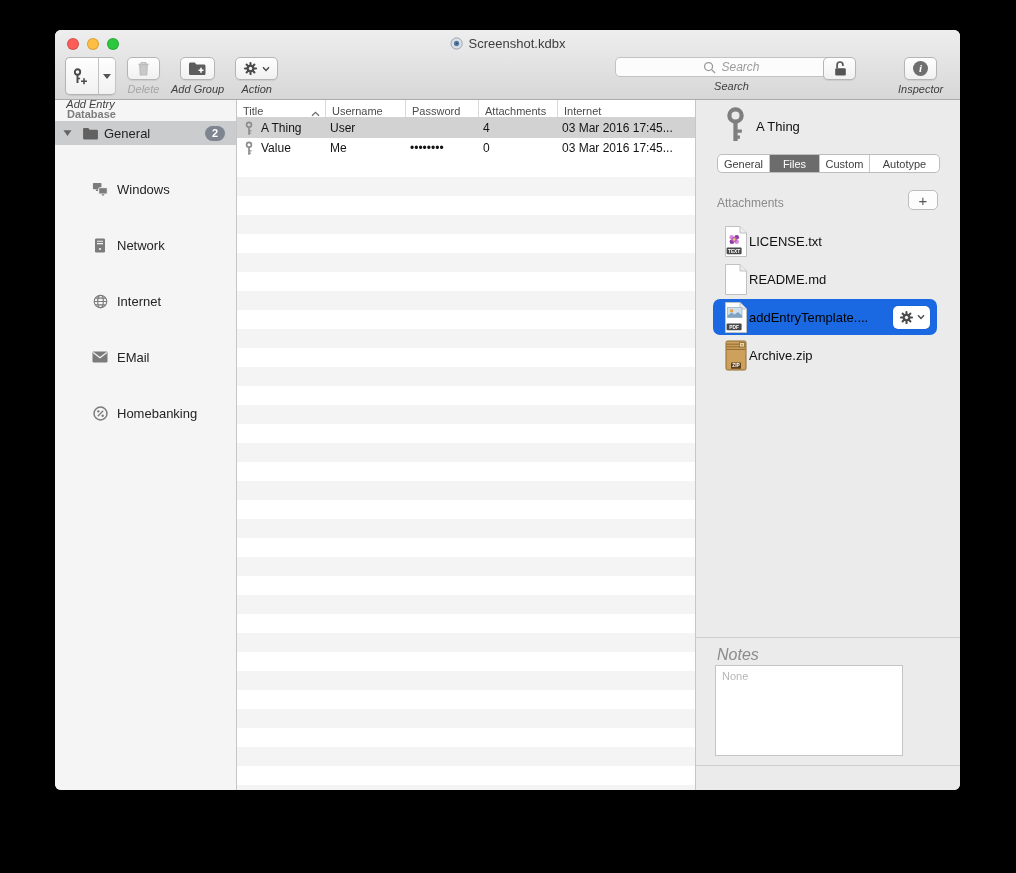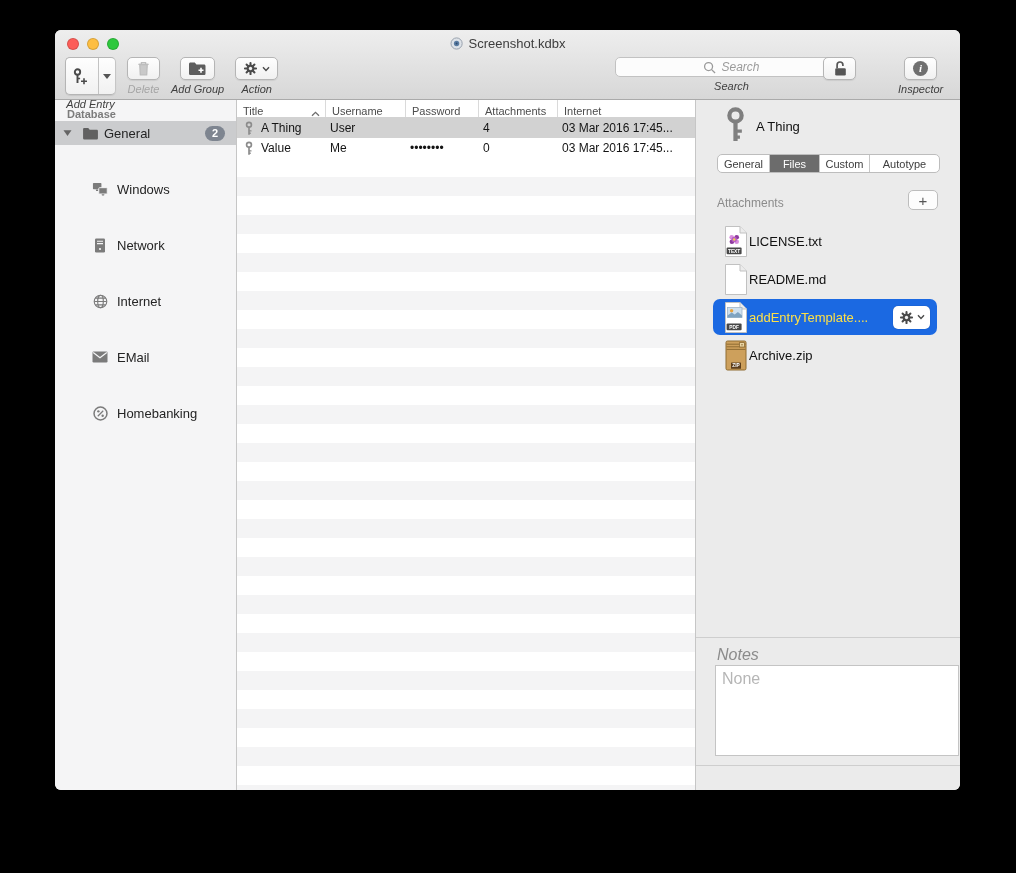--- a/index.html
+++ b/index.html
@@ -111,32 +111,32 @@
     display:flex; align-items:center; justify-content:center;
     font-size:15px; color:#555; line-height:1;
   }
   .filelist { position:absolute; left:0; top:122px; width:100%; }
   .frow { height:38px; display:flex; align-items:center; padding-left:27px; }
   .frow .fname { margin-left:0; font-size:13px; color:#101010; white-space:nowrap; overflow:hidden; }
   .frow.sel {
     background:#1b69e2; border-radius:7px; height:36px; margin:1px 23px 1px 17px;
     padding-left:10px; position:relative;
   }
-  .frow.sel .fname { color:#fde047; }
+  .frow.sel .fname { color:#000000; }
   .gearbtn {
     position:absolute; right:7px; top:6.5px; width:37px; height:23px;
     background:#fff; border-radius:5px; display:flex; align-items:center; justify-content:center; gap:3px;
     box-shadow:0 0 1px rgba(0,0,0,.4);
   }
   .divider { position:absolute; left:0; width:100%; border-top:1px solid #cecece; }
   .notes-label { position:absolute; left:21px; top:546px; font-size:16px; color:#8b8b8b;font-style:italic; }
   .notes-area {
-    position:absolute; left:19px; top:565px; width:244px; height:91px;
+    position:absolute; left:19px; top:565px; width:188px; height:91px;
     border:1px solid #c4c4c4; background:#fff; resize:none; outline:none;
-    font-family:"Liberation Sans",sans-serif; font-size:16px; padding:4px 6px; color:#333;
+    font-family:"Liberation Sans",sans-serif; font-size:11px; padding:4px 6px; color:#333;
   }
   .notes-area::placeholder { color:#b6b6b6; }
   svg { display:block; }
 </style>
 </head>
 <body>
 
 <div class="window">
 
   <div class="chrome">

